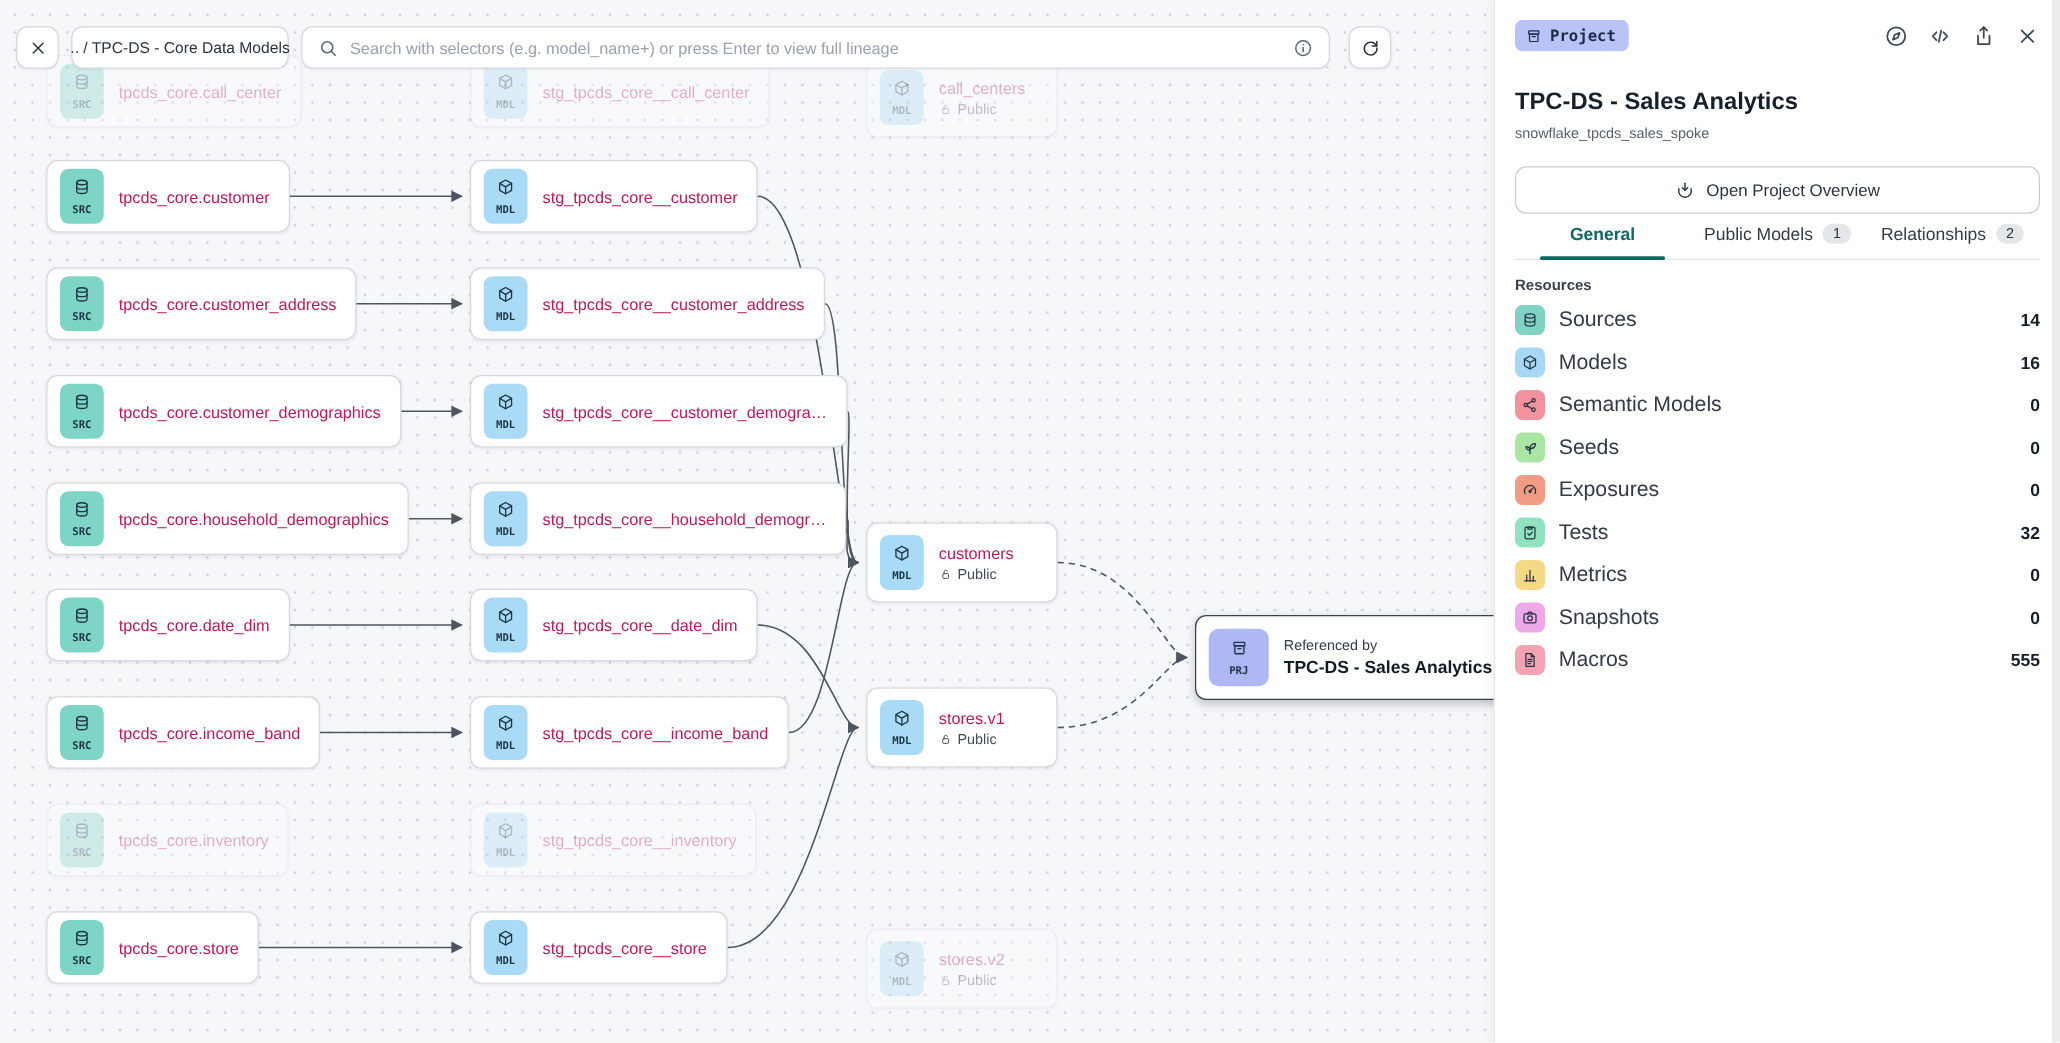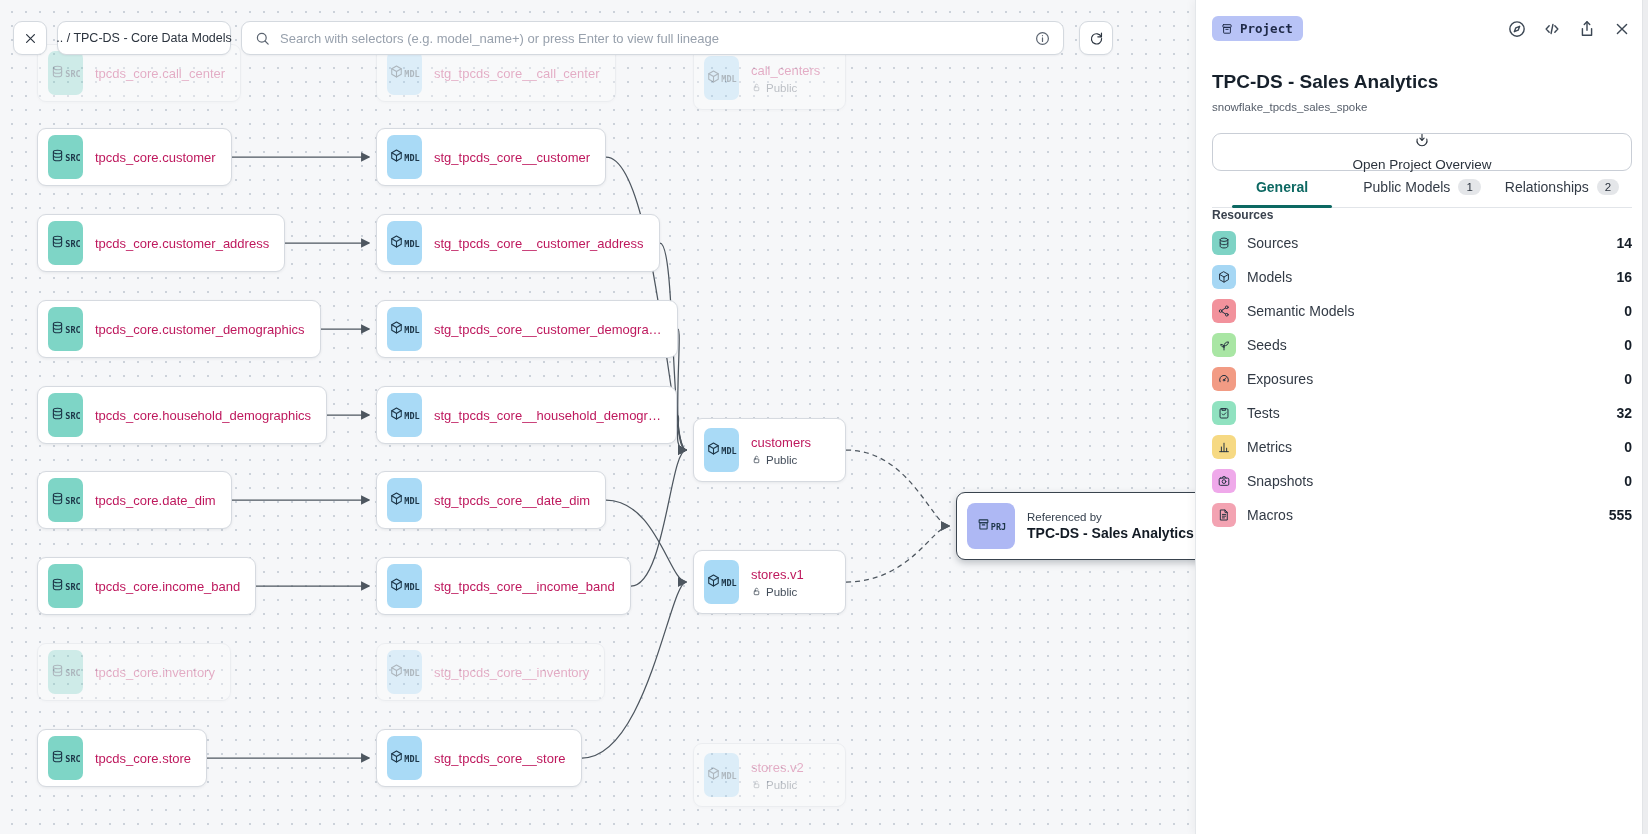--- a/index.html
+++ b/index.html
@@ -20,21 +20,21 @@
   .node {
     position:absolute; display:flex; align-items:center; gap:12px;
     background:#fff; border:1px solid #d6dae0; border-radius:9px;
     padding:7px 15px 7px 10px; box-shadow:0 1px 3px rgba(20,30,45,.07);
     white-space:nowrap; cursor:pointer;
   }
   .node.faded { opacity:.33; }
   .node.selected { border:1.5px solid #39434e; box-shadow:0 3px 7px rgba(20,30,45,.25); }
   .tile {
     flex:none; width:35px; height:44px; border-radius:7px;
-    display:flex; flex-direction:row; align-items:center; justify-content:center;
+    display:flex; flex-direction:column; align-items:center; justify-content:center;
     color:#1c3547;
   }
   .tile .tl { font-family:"DejaVu Sans Mono", monospace; font-size:8.5px; font-weight:bold; margin-top:1px; }
   .node .nlabel { font-size:13px; color:#be185d; }
   .node .nsub { display:flex; align-items:center; gap:4px; font-size:11.5px; color:#424c59; margin-top:4px; }
   .node.prj .tile { width:48px; height:46px; border-radius:8px; }
   .node .novl { font-size:11.5px; color:#333e4b; margin-bottom:2px; }
   .node.prj .nlabel { font-size:14px; font-weight:bold; color:#121a24; }
 
   
@@ -69,32 +69,32 @@
     border-radius:6px; padding:5px 10px 5px 8px;
     font-family:"DejaVu Sans Mono", monospace; font-size:12.5px; font-weight:bold;
   }
   .head-icons { display:flex; align-items:center; gap:15px; color:#3c4754; }
   .head-icons .hic { cursor:pointer; display:flex; }
   .panel h1 { margin-top:30px; font-size:19px; color:#16202b; }
   .subtitle { margin-top:8px; font-size:11.5px; color:#565e6a; }
   .overview-btn {
     margin-top:20px; width:100%; height:38px; background:#fff; border:1px solid #c9ced6;
     border-radius:9px; display:flex; align-items:center; justify-content:center; gap:9px;
-    font-size:13.5px; color:#2b333d; cursor:pointer; font-family:"Liberation Sans",sans-serif;flex-direction:column;
+    font-size:13.5px; color:#2b333d; cursor:pointer; font-family:"Liberation Sans",sans-serif;
   }
   .tabs { display:flex; border-bottom:1px solid #e2e5e9; }
   .tab { flex:1; display:flex; align-items:center; justify-content:center; gap:8px;
     padding:8px 0 12px 0; font-size:14px; color:#333b46; cursor:pointer; position:relative; }
   .tab.active { color:#0c6862; font-weight:bold; }
   .tab.active::after { content:''; position:absolute; left:14%; right:14%; bottom:-1px; height:3px; background:#0c6862; border-radius:2px; }
   .tbadge { background:#e4e6e9; color:#2b333e; font-size:11.5px; font-weight:normal; border-radius:10px; padding:2px 8px; }
-  .res-head { font-size:12px; font-weight:bold; color:#3a424e; }
+  .res-head { margin-top:13px; font-size:12px; font-weight:bold; color:#3a424e; }
   .res-row { margin-top:7px; height:27px; display:flex; align-items:center; cursor:pointer; }
   .res-ic { flex:none; width:24px; height:24px; border-radius:6px; display:flex; align-items:center; justify-content:center; color:#253341; margin-right:11px; }
-  .res-label { font-size:14px; color:#323a45; }
+  .res-label { font-size:17px; color:#323a45; }
   .res-count { margin-left:auto; font-size:14px; font-weight:bold; color:#161e28; }
   .scroll-track { position:absolute; right:0; top:0; bottom:0; width:6px; background:#ecedef; border-left:1px solid #e2e4e7; cursor:pointer; }
 </style>
 </head>
 <body>
 
 <div class="app">
 
   <div class="canvas">
     <svg id="edges" width="1195" height="834" viewBox="0 0 1195 834">

